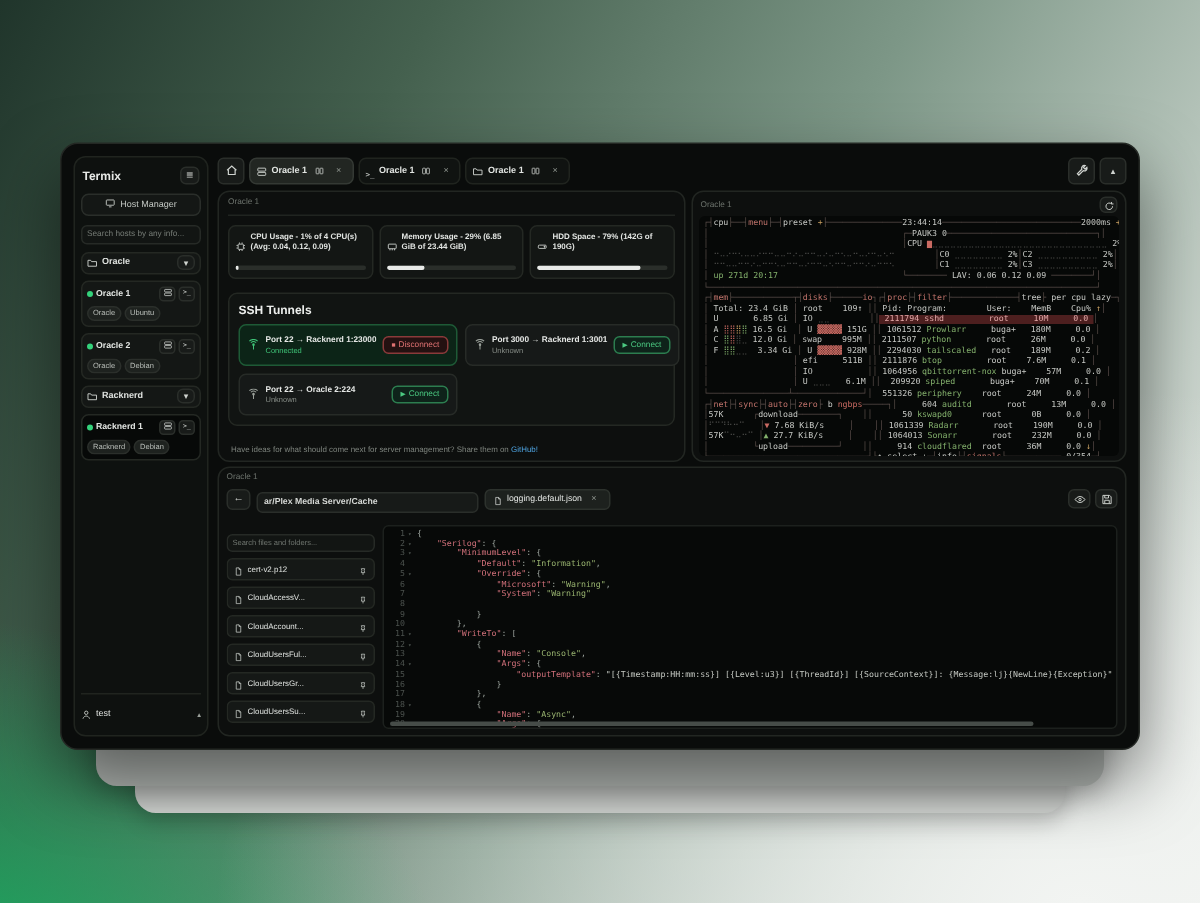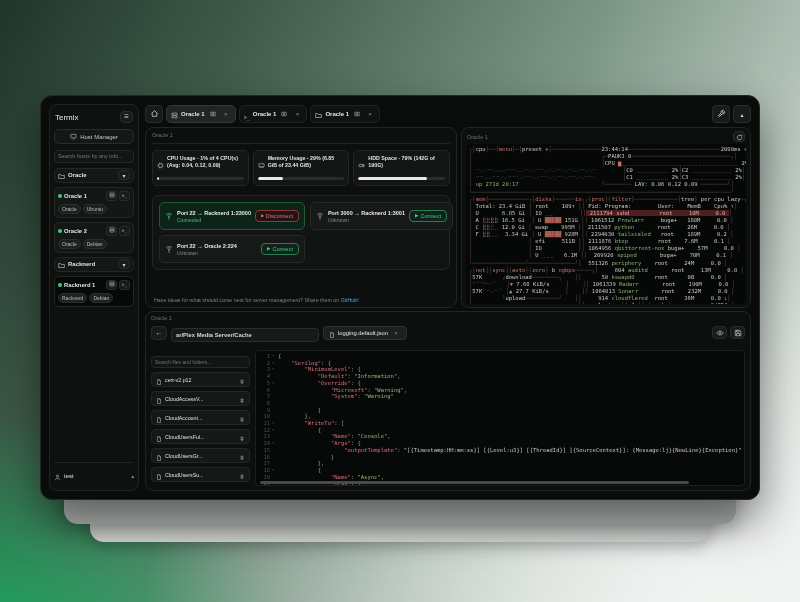--- a/index.html
+++ b/index.html
@@ -9,21 +9,21 @@
       radial-gradient(120% 95% at 90% 100%, #f2f4f2 0%, rgba(242,244,242,0) 60%),
       radial-gradient(75% 75% at -6% 112%, #12b260 0%, rgba(18,178,96,0) 58%),
       linear-gradient(118deg,#20352b 0%,#44604e 26%,#7d9787 55%,#c6d1c9 82%,#edf0ed 100%);}
   .sheet{position:absolute;border-radius:14px;}
   .sheet1{left:64px;top:130px;width:672px;height:394px;background:#b3b8b4;box-shadow:0 6px 18px rgba(0,0,0,.25);}
   .sheet2{left:90px;top:150px;width:620px;height:392px;background:#d6d9d6;box-shadow:0 6px 14px rgba(0,0,0,.2);}
   .window{position:absolute;left:40px;top:95px;width:720px;height:405px;border-radius:12px;background:#0a0c0b;border:1px solid #242824;box-shadow:0 20px 44px rgba(0,0,0,.5);}
   
   .sidebar{position:absolute;left:8px;top:8px;width:90px;bottom:8px;background:#0e110f;border:1px solid #20241f;border-radius:8px;padding:5px 4px;display:flex;flex-direction:column;overflow:hidden;}
   .sb-head{display:flex;align-items:center;justify-content:space-between;margin:1px 1px 6px;}
-  .sb-title{font-size:8px;font-weight:normal;color:#e8eae7;}
+  .sb-title{font-size:8px;font-weight:bold;color:#e8eae7;}
   .icon-btn{display:flex;align-items:center;justify-content:center;background:#181b19;border:1px solid #2a2e2a;border-radius:4px;color:#cfd3cf;cursor:pointer;}
   .sb-menu{width:13px;height:12px;font-size:8px;line-height:1;}
   .hm-btn{display:flex;align-items:center;justify-content:center;gap:3px;width:100%;height:15px;background:#141715;border:1px solid #2a2e2a;border-radius:5px;color:#c3c8c3;font-size:6px;cursor:pointer;}
   .hm-btn svg{width:7px;height:7px;}
   .sb-search input{width:100%;height:13px;margin-top:5px;background:#121513;border:1px solid #262a26;border-radius:4px;color:#aeb3ae;font-size:5.5px;padding:0 3px;outline:none;}
   .sb-search input::placeholder{color:#767c76;}
   .sb-list{margin-top:5px;display:flex;flex-direction:column;gap:4px;flex:1;}
   .grp{display:flex;align-items:center;gap:3px;background:#141715;border:1px solid #242823;border-radius:5px;height:15px;padding:0 3px;}
   .grp svg{width:7px;height:7px;color:#cfd3cf;}
   .grp-label{flex:1;font-size:6px;font-weight:bold;color:#dfe2df;white-space:nowrap;overflow:hidden;}
@@ -325,20 +325,21 @@
                   <circle cx="11.5" cy="8" r="0.8" fill="currentColor"></circle>
                 </svg></span>
               <span class="stat-label">HDD Space - 79% (142G of 190G)</span>
             </div>
             <div class="bar">
               <div class="bar-fill" style="width: 79%;"></div>
             </div>
           </div>
         </div>
       <div class="ssh-card">
+        <div class="ssh-title">SSH Tunnels</div>
         <div class="tunnels" id="tunnels">
             <div class="tunnel connected">
               <span><svg viewBox="0 0 16 16" fill="none" stroke="currentColor" stroke-width="1.4" width="8" height="8">
                   <path d="M8 14V8M4.5 5a5 5 0 0 1 7 0M2.5 2.8a8 8 0 0 1 11 0"></path>
                   <circle cx="8" cy="7.5" r="1" fill="currentColor"></circle>
                 </svg></span>
               <div class="tun-info">
                 <div class="tun-route">Port 22 → Racknerd 1:23000</div>
                 <div class="tun-status">Connected</div>
               </div>

